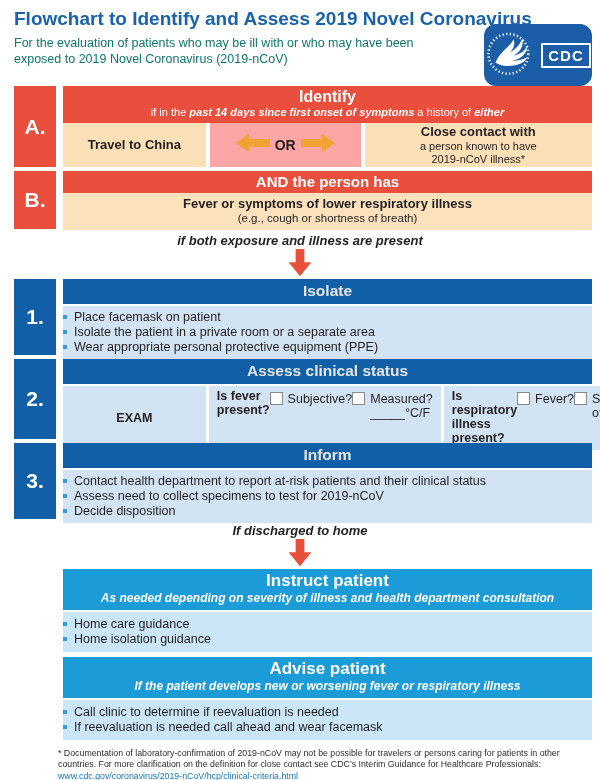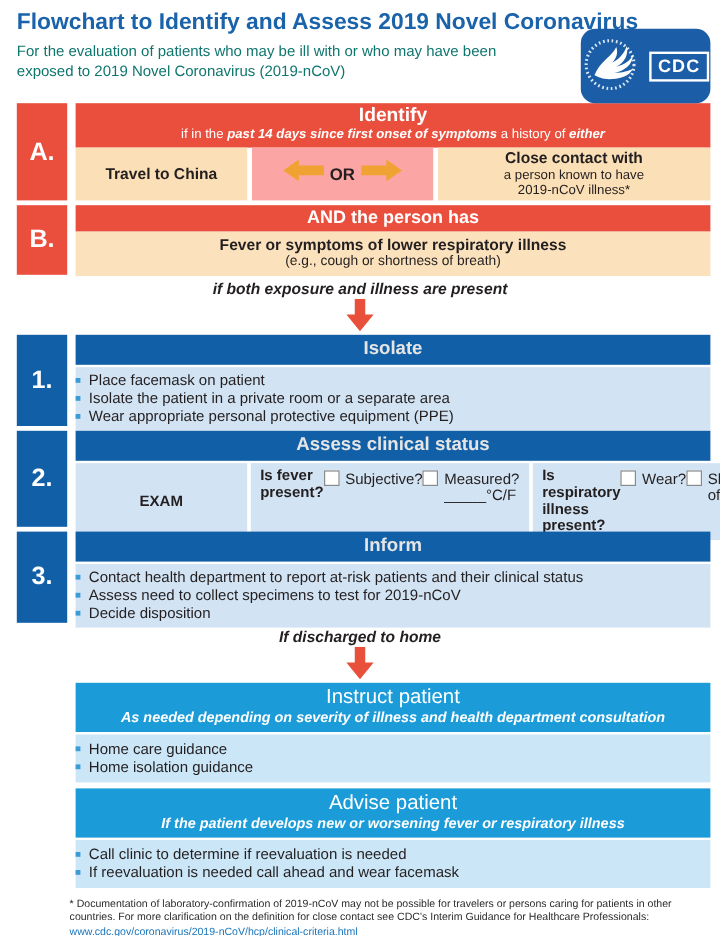--- a/index.html
+++ b/index.html
@@ -63,21 +63,21 @@
   .exam-name{flex:0 0 27%;align-items:center;justify-content:center;
     font-weight:bold;font-size:12.5px;}
   .exam-q{padding:3px 8px;font-size:12.5px;}
   .exam-q .q{font-weight:bold;margin-bottom:2px;}
   .cb-row{display:flex;align-items:flex-start;margin-top:3px;}
   .checkbox{width:11px;height:11px;background:#fff;border:1px solid #8a8a8a;
     margin-right:5px;flex:0 0 11px;}
   
   .cyan-row{margin:0 8px 5px 63px;}
   .cyan-head{background:#1b9cd8;color:#fff;text-align:center;padding:2px 0 4px;line-height:1.2;}
-  .cyan-title{font-size:17px;font-weight:normal;}
+  .cyan-title{font-size:17px;font-weight:bold;}
   .cyan-sub{font-size:12px;font-weight:bold;font-style:italic;}
   .cyan-body{background:#cbe6f7;margin-top:2px;padding:5px 0;}
   
   .footnote{margin:8px 22px 0 58px;font-size:8.8px;line-height:1.35;color:#2b2b2b;}
   .footnote a{color:#1a75bb;text-decoration:underline;cursor:pointer;}
 </style>
 </head>
 <body>
 
 <div class="page">
@@ -183,21 +183,21 @@
           </div>
           <div class="cb-row">
             <span class="checkbox"></span>
             <span>Measured? _____°C/F</span>
           </div>
         </div>
         <div class="exam-cell exam-q" style="flex:1;">
           <div class="q">Is respiratory illness present?</div>
           <div class="cb-row">
             <span class="checkbox"></span>
-            <span>Wear?</span>
+            <span>Fever?</span>
           </div>
           <div class="cb-row">
             <span class="checkbox"></span>
             <span>Shortness of breath?</span>
           </div>
         </div>
       </div>
     </div>
   </div>
 

